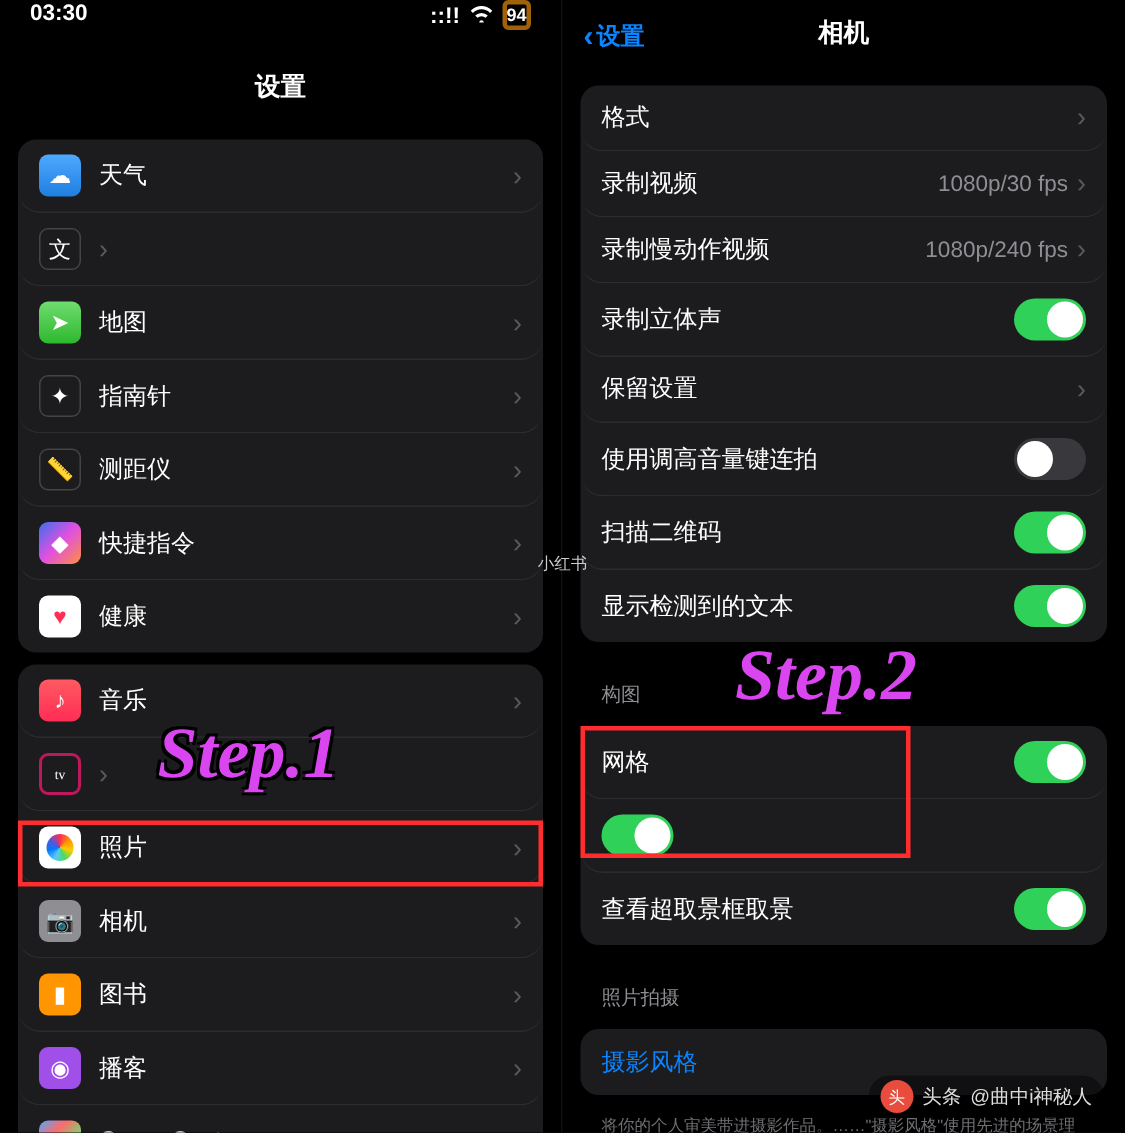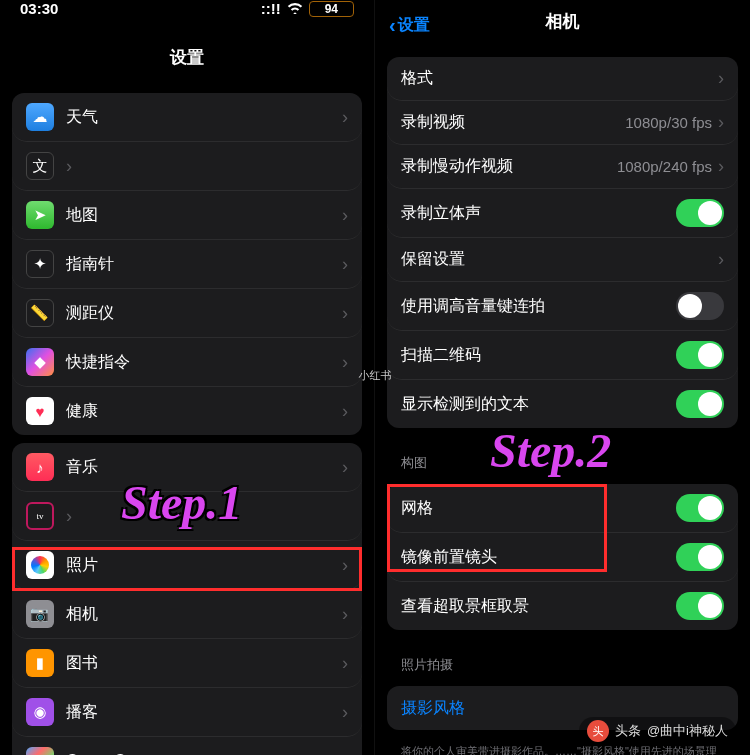--- a/index.html
+++ b/index.html
@@ -21,23 +21,23 @@
     height: 36px;
     display: flex;
     align-items: flex-start;
     justify-content: space-between;
     padding: 0 20px;
     font-size: 15px;
     font-weight: 600;
   }
   .status-right { display: flex; align-items: center; gap: 6px; }
   .battery-box {
-    border: 1px solid #a16207;
+    border: 3px solid #a16207;
     border-radius: 4px;
-    padding: 0 15px;
+    padding: 0 0;
     font-size: 12px;
   }
 
   
   .page-header {
     text-align: center;
     font-size: 17px;
     font-weight: 600;
     padding: 10px 0 16px 0;
     color: #fff;
@@ -281,21 +281,21 @@
       <div class="row-label">播客</div>
       <span class="chevron">›</span>
     </div>
     <div class="list-row">
       <div class="row-icon bg-gamecenter">✿</div>
       <div class="row-label">Game Center</div>
       <span class="chevron">›</span>
     </div>
   </div>
 
-  <div class="step-label" style="left:121px; top:475px;">Step.1</div>
+  <div class="step-label" style="left:105px; top:475px;">Step.1</div>
   <div class="red-box" style="left:12px; top:547px; width:350px; height:44px;"></div>
 </div>
 
 <div class="pane pane-right">
   <div class="page-header">
     <div class="back-link">
       <span class="back-chev">‹</span>
       <span>设置</span>
     </div>
     <span>相机</span>
@@ -348,21 +348,20 @@
 
   <div class="section-hdr">构图</div>
   <div class="list-group">
     <div class="list-row">
       <div class="row-label">网格</div>
       <div class="toggle on">
           <div class="knob"></div>
         </div>
     </div>
     <div class="list-row">
-      <div class="row-label">镜像前置镜头</div>
       <div class="toggle on">
           <div class="knob"></div>
         </div>
     </div>
     <div class="list-row">
       <div class="row-label">查看超取景框取景</div>
       <div class="toggle on">
           <div class="knob"></div>
         </div>
     </div>

